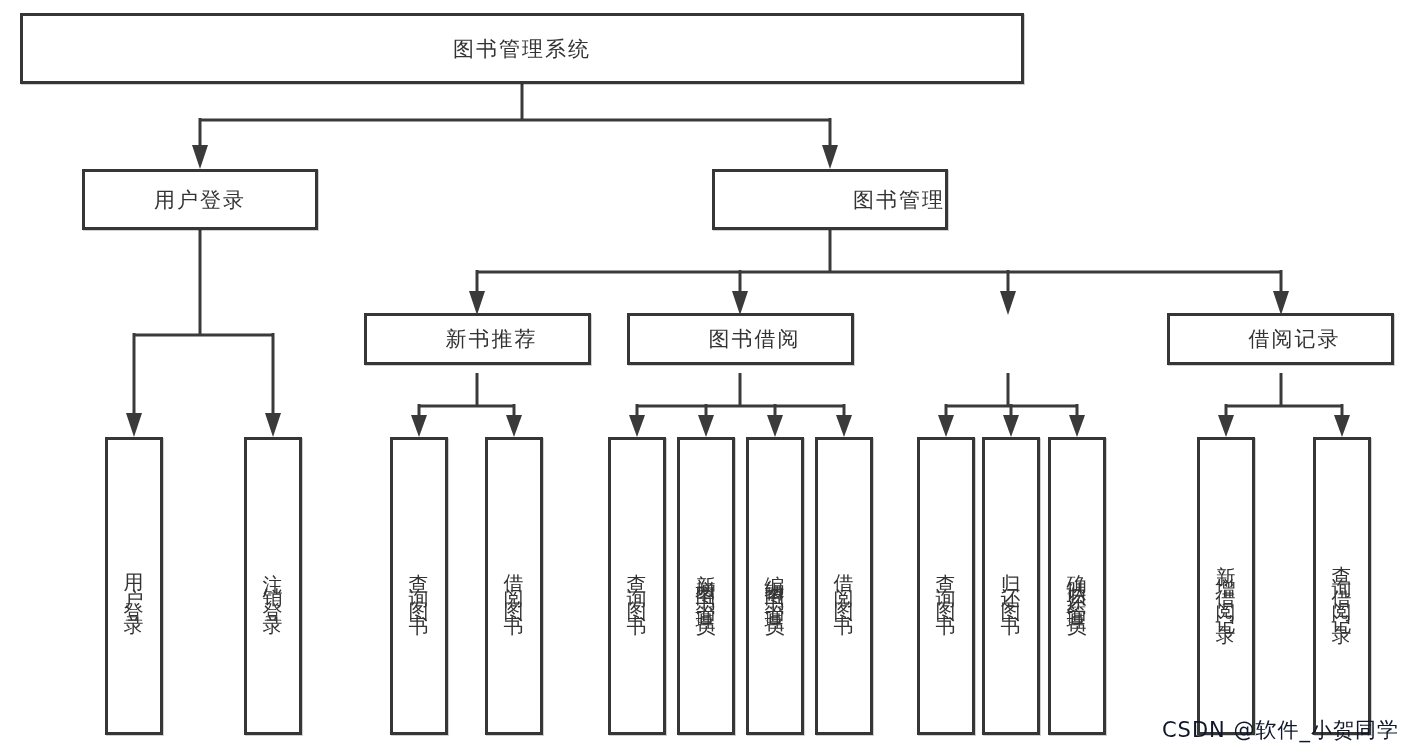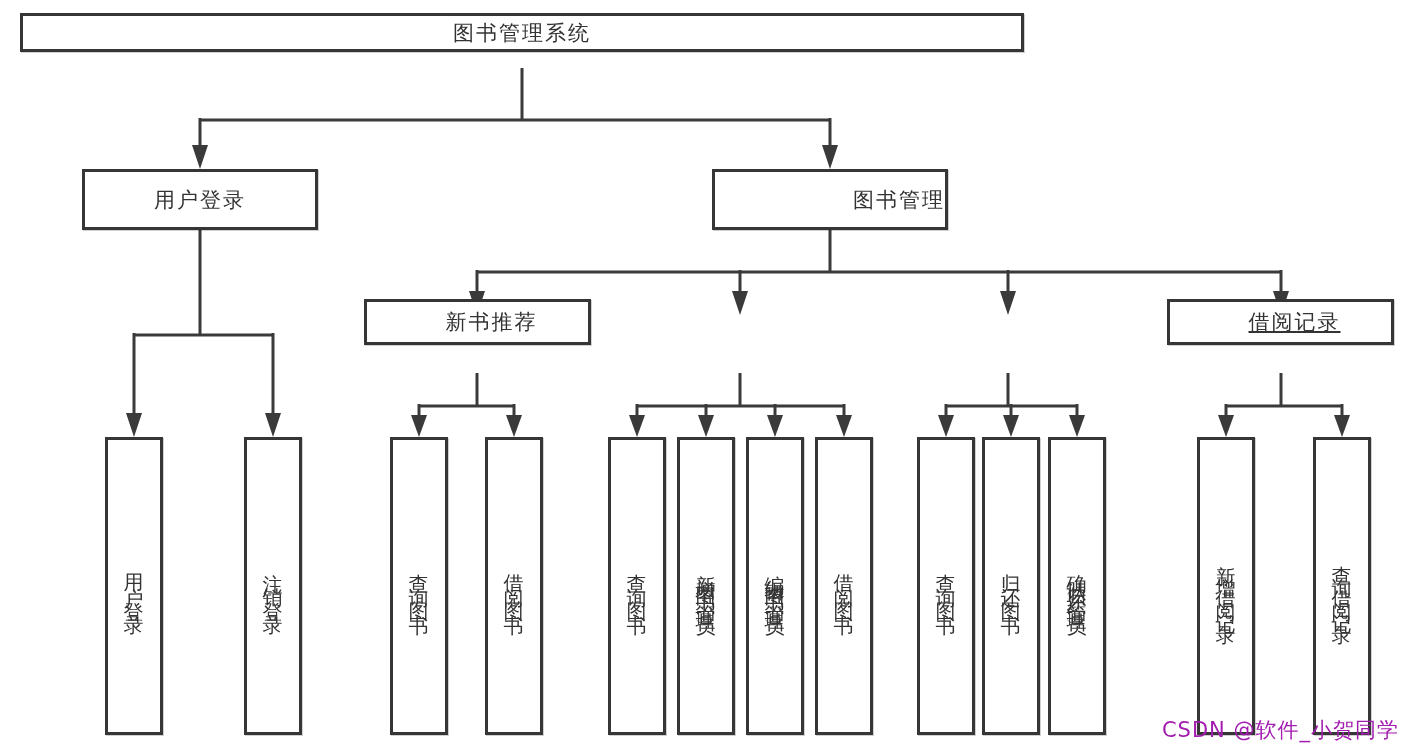--- a/index.html
+++ b/index.html
@@ -33,28 +33,28 @@
     align-items: center;
     justify-content: center;
     box-shadow: 1px 1px 0 rgba(0,0,0,0.18);
   }
   .node .lbl {
     font-size: 21px;
     letter-spacing: 2px;
     color: #333333;
     white-space: nowrap;
   }
-  .root-node   { left: 20px;  top: 13px;  width: 1004px; height: 39px; }
+  .root-node   { left: 20px;  top: 13px;  width: 1004px; height: 71px; }
   .l2-left     { left: 82px;  top: 169px; width: 236px;  height: 61px; }
   .l2-right    { left: 712px; top: 169px; width: 236px;  height: 61px; justify-content: flex-end; }
-  .l3          { top: 299px; width: 227px; height: 46px; padding-left: 28px; }
+  .l3          { top: 313px; width: 227px; height: 52px; padding-left: 28px; }
   .l3-b { left: 364px; }
   .l3-c { left: 627px; }
   .l3-d { left: 895px; }
-  .l3-e { left: 1167px; text-decoration: underline; }
+  .l3-e { left: 1167px; }
   .leaf {
     position: absolute;
     top: 437px;
     width: 58px;
     height: 298px;
     border: 3px solid #363636;
     background: #ffffff;
     display: flex;
     align-items: center;
     justify-content: center;
@@ -82,21 +82,21 @@
   .leaf-d1 { left: 917px; }
   .leaf-d2 { left: 982px; }
   .leaf-d3 { left: 1048px; }
   .leaf-e1 { left: 1197px; }
   .leaf-e2 { left: 1313px; }
   .watermark {
     position: absolute;
     right: 6px;
     bottom: 3px;
     font-size: 21px;
-    color: #a21caf;
+    color: #0f172a;
     letter-spacing: 1px;
     white-space: nowrap;
   }
 </style>
 </head>
 <body>
 
 <div class="canvas">
 
   <svg class="connector-svg" viewBox="0 0 1405 747" xmlns="http://www.w3.org/2000/svg">
@@ -168,20 +168,23 @@
   <div class="node l2-left">
     <span class="lbl">用户登录</span>
   </div>
   <div class="node l2-right">
     <span class="lbl">图书管理</span>
   </div>
 
   <div class="node l3 l3-b">
     <span class="lbl">新书推荐</span>
   </div>
+  <div class="node l3 l3-c">
+    <span class="lbl">图书借阅</span>
+  </div>
   <div class="node l3 l3-e">
     <span class="lbl">借阅记录</span>
   </div>
 
   <div class="leaf leaf-a1">
     <span class="vlbl sp-l">用户登录</span>
   </div>
   <div class="leaf leaf-a2">
     <span class="vlbl sp-l">注销登录</span>
   </div>

